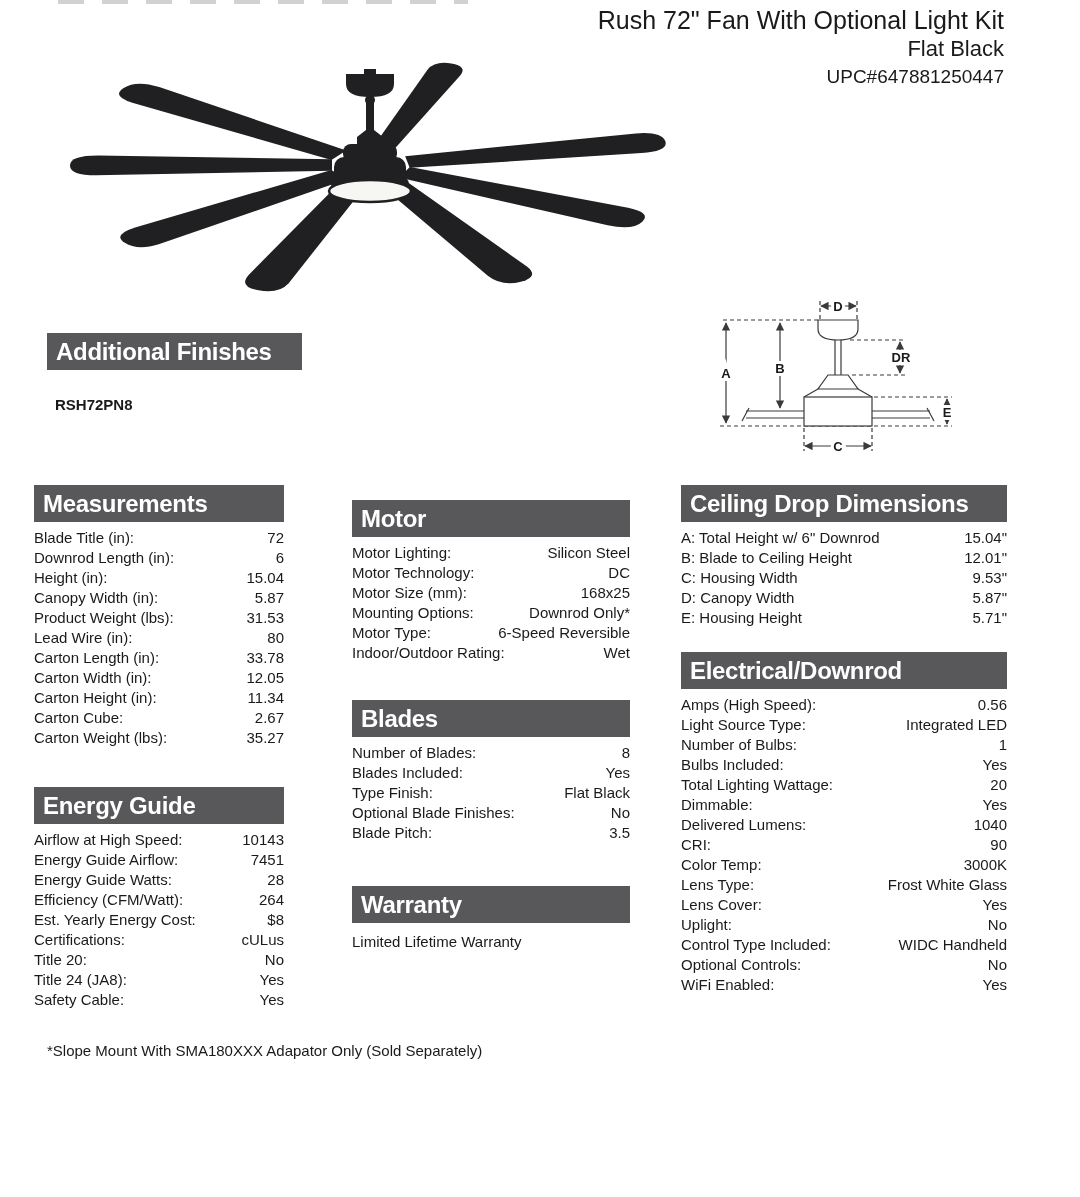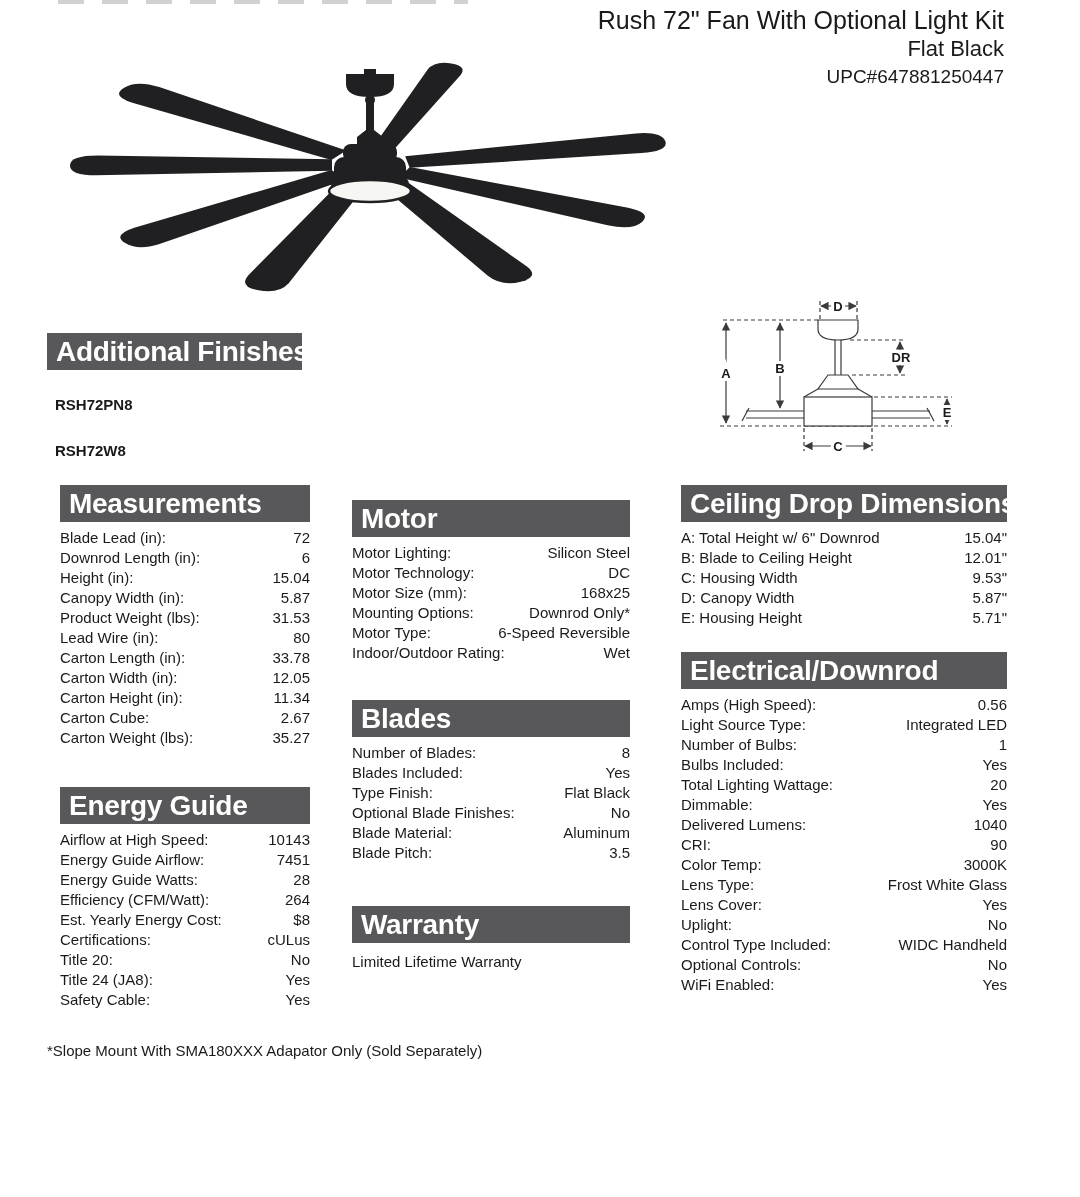--- a/index.html
+++ b/index.html
@@ -18,31 +18,31 @@
   .title-upc    { font-size:19px; line-height:29px; }
 
   .fan-svg { position:absolute; left:40px; top:60px; }
   .diagram-svg { position:absolute; left:700px; top:285px; }
 
   .add-finishes { position:absolute; left:47px; top:333px; width:255px; }
   .finish-items { margin-top:6px; padding-left:8px; font-weight:bold; font-size:15px; }
   .finish-item { line-height:22px;margin-top:24px; }
 
   .section-bar {
-    background:#58585a; color:#ffffff; font-weight:bold; font-size:28px;
+    background:#58585a; color:#ffffff; font-weight:bold; font-size:24px;
     height:37px; line-height:37px; padding-left:9px; letter-spacing:-0.3px;
     white-space:nowrap; overflow:hidden;
   }
   .spec-rows { padding-top:6px; }
   .spec-row { display:flex; justify-content:space-between; font-size:15px; line-height:20px; }
   .spec-label { text-align:left; }
   .spec-value { text-align:left; white-space:nowrap; }
 
   .col { position:absolute; top:485px; }
-  .col1 { left:60px;  width:250px; }
+  .col1 { left:34px;  width:250px; }
   .col2 { left:352px; width:278px;margin-top:15px; }
   .col3 { left:681px; width:326px; }
 
   .m-energy     { margin-top:39px; }
   .m-blades     { margin-top:37px; }
   .m-warranty   { margin-top:43px; }
   .m-electrical { margin-top:24px; }
 
   .warranty-text { margin-top:9px; font-size:15px; line-height:20px; }
 
@@ -92,21 +92,20 @@
       <rect x="294" y="97" width="72" height="27" rx="10"></rect>
       <rect x="291" y="117" width="78" height="14" rx="7"></rect>
     </g>
     <ellipse cx="330" cy="131" rx="41" ry="11" fill="#f6f6f3" stroke="#202022" stroke-width="2.5"></ellipse>
   </svg>
 
   <div class="add-finishes">
     <div class="section-bar">Additional Finishes</div>
     <div class="finish-items">
         <div class="finish-item">RSH72PN8</div>
-        <div class="finish-item">RSH72W8</div>
       </div>
   </div>
 
   <svg class="diagram-svg" width="320" height="180" viewBox="0 0 320 180">
     <defs>
       <marker id="ah" viewBox="0 0 10 10" refX="9" refY="5" markerWidth="7" markerHeight="7" orient="auto-start-reverse">
         <path d="M0,0 L10,5 L0,10 Z" fill="#3a3a3a"></path>
       </marker>
     </defs>
     <g stroke="#3a3a3a" stroke-width="1.2" fill="none">
@@ -148,21 +147,21 @@
     <text class="dim-label" x="138" y="21">D</text>
     <text class="dim-label" x="201" y="72">DR</text>
     <text class="dim-label" x="247" y="127">E</text>
   </svg>
 
   <div class="col col1">
     <section>
       <div class="section-bar">Measurements</div>
       <div class="spec-rows">
           <div class="spec-row">
-            <span class="spec-label">Blade Lead (in):</span>
+            <span class="spec-label">Blade Title (in):</span>
             <span class="spec-value">72</span>
           </div>
           <div class="spec-row">
             <span class="spec-label">Downrod Length (in):</span>
             <span class="spec-value">6</span>
           </div>
           <div class="spec-row">
             <span class="spec-label">Height (in):</span>
             <span class="spec-value">15.04</span>
           </div>
@@ -286,24 +285,20 @@
           </div>
           <div class="spec-row">
             <span class="spec-label">Type Finish:</span>
             <span class="spec-value">Flat Black</span>
           </div>
           <div class="spec-row">
             <span class="spec-label">Optional Blade Finishes:</span>
             <span class="spec-value">No</span>
           </div>
           <div class="spec-row">
-            <span class="spec-label">Blade Material:</span>
-            <span class="spec-value">Aluminum</span>
-          </div>
-          <div class="spec-row">
             <span class="spec-label">Blade Pitch:</span>
             <span class="spec-value">3.5</span>
           </div>
         </div>
     </section>
     <section class="m-warranty">
       <div class="section-bar">Warranty</div>
       <div class="warranty-text">Limited Lifetime Warranty</div>
     </section>
   </div>

